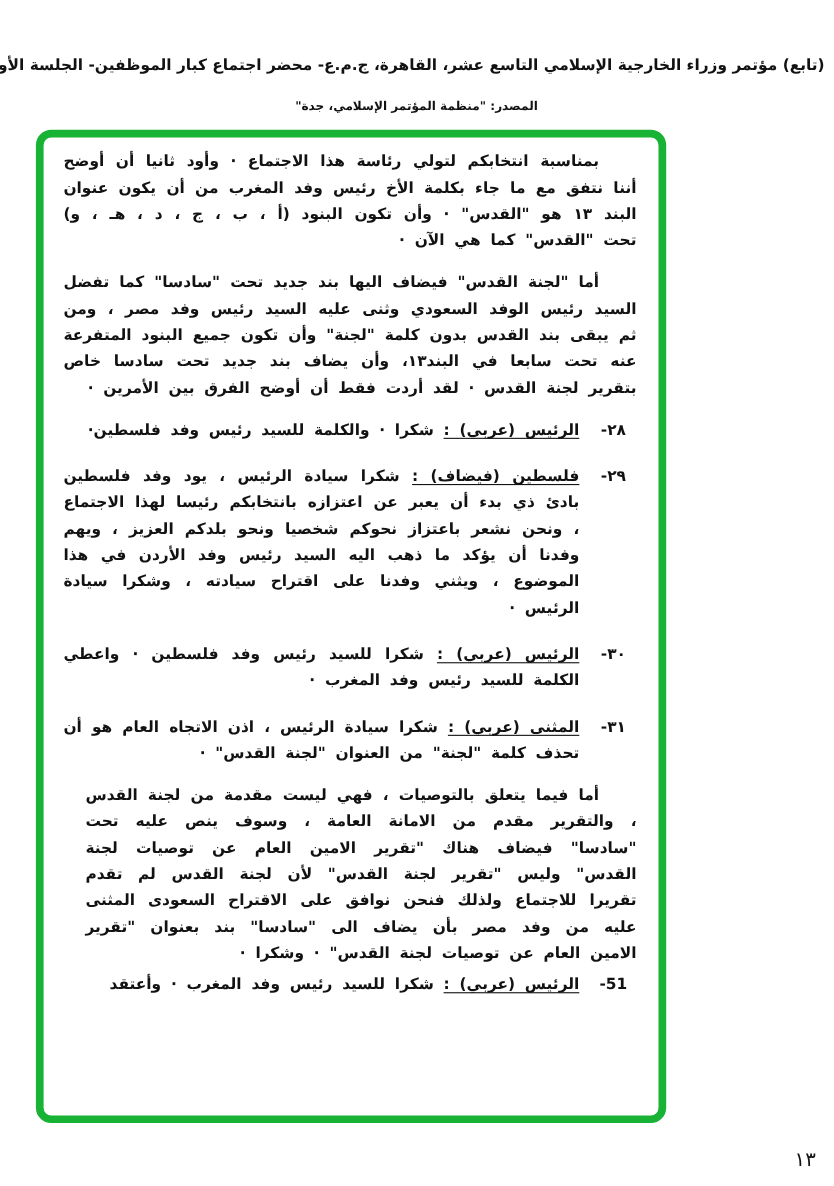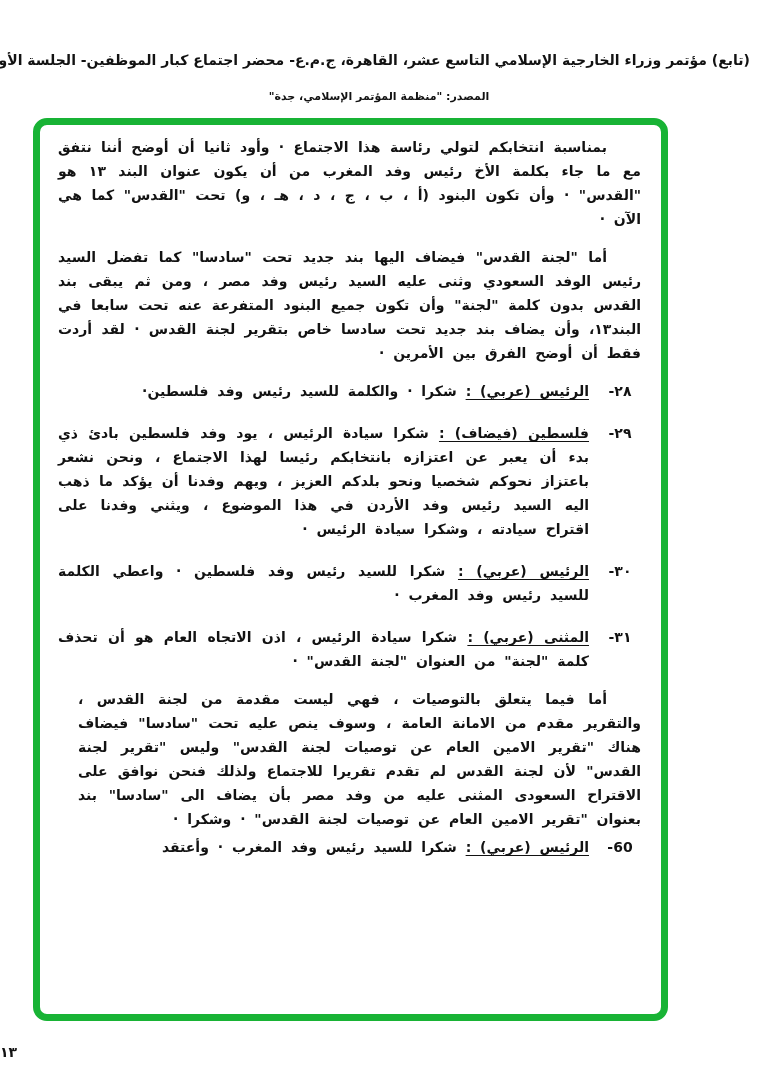--- a/index.html
+++ b/index.html
@@ -22,21 +22,21 @@
     direction:rtl;
   }
   .hdr2{
     position:absolute; top:90px; right:0; left:0;
     text-align:center;
     font-size:11px; font-weight:700;
     direction:rtl;
   }
   .frame{
     position:absolute; top:118px; left:33px;
-    width:635px; height:903px;
+    width:573px; height:903px;
     border:7px solid #18b335;
     border-radius:14px;
     padding:10px 20px 4px 18px;
     overflow:hidden;
     direction:rtl;
   }
   .body-text{
     font-size:14px; font-weight:700;
     line-height:24px;
     word-spacing:4px;
@@ -65,22 +65,22 @@
     text-align-last:right;
   }
   .item.last{ margin-bottom:0; }
   .item.tight{ margin-bottom:14px; }
   .speaker{
     text-decoration:underline;
     text-underline-offset:3px;
   }
   .pagenum{
     position:absolute; top:1044px; left:0; width:742px;
-    text-align:left;
-    font-size:14px; font-weight:700;
+    text-align:right;
+    font-size:18px; font-weight:400;
   }
 </style>
 </head>
 <body>
 
 <div class="sheet">
 
   <div class="hdr1">(تابع) مؤتمر وزراء الخارجية الإسلامي التاسع عشر، القاهرة، ج.م.ع- محضر اجتماع كبار الموظفين- الجلسة الأولي- ٢٨ يوليه ١٩٩٠</div>
   <div class="hdr2">المصدر: "منظمة المؤتمر الإسلامي، جدة"</div>
 
@@ -118,21 +118,21 @@
       <div class="num">٣١-</div>
       <div class="speech">
         <span class="speaker">المثنى (عربي) :</span>
         <span>شكرا سيادة الرئيس ، اذن الاتجاه العام هو أن تحذف كلمة "لجنة" من العنوان "لجنة القدس" ·</span>
       </div>
     </div>
 
     <p class="para cont">أما فيما يتعلق بالتوصيات ، فهي ليست مقدمة من لجنة القدس ، والتقرير مقدم من الامانة العامة ، وسوف ينص عليه تحت "سادسا" فيضاف هناك "تقرير الامين العام عن توصيات لجنة القدس" وليس "تقرير لجنة القدس" لأن لجنة القدس لم تقدم تقريرا للاجتماع ولذلك فنحن نوافق على الاقتراح السعودى المثنى عليه من وفد مصر بأن يضاف الى "سادسا" بند بعنوان "تقرير الامين العام عن توصيات لجنة القدس" · وشكرا ·</p>
 
     <div class="item last">
-      <div class="num">60-</div>
+      <div class="num">51-</div>
       <div class="speech">
         <span class="speaker">الرئيس (عربي) :</span>
         <span>شكرا للسيد رئيس وفد المغرب · وأعتقد</span>
       </div>
     </div>
 
   </div>
 
   <div class="pagenum">١٣</div>
 

